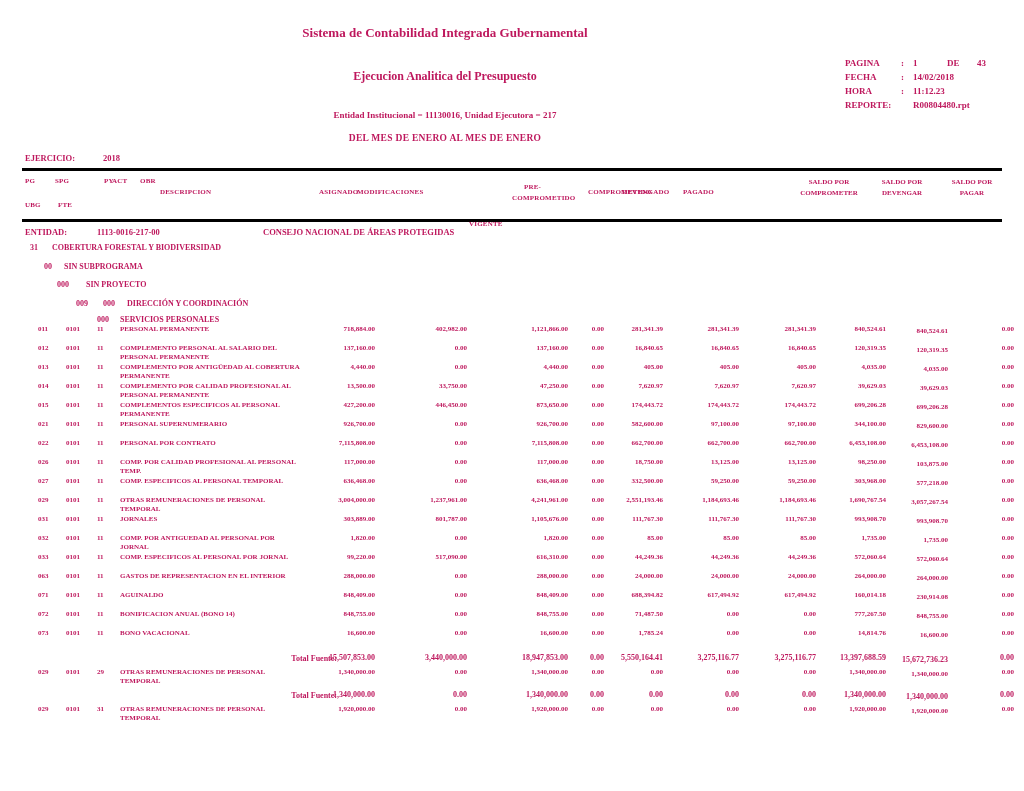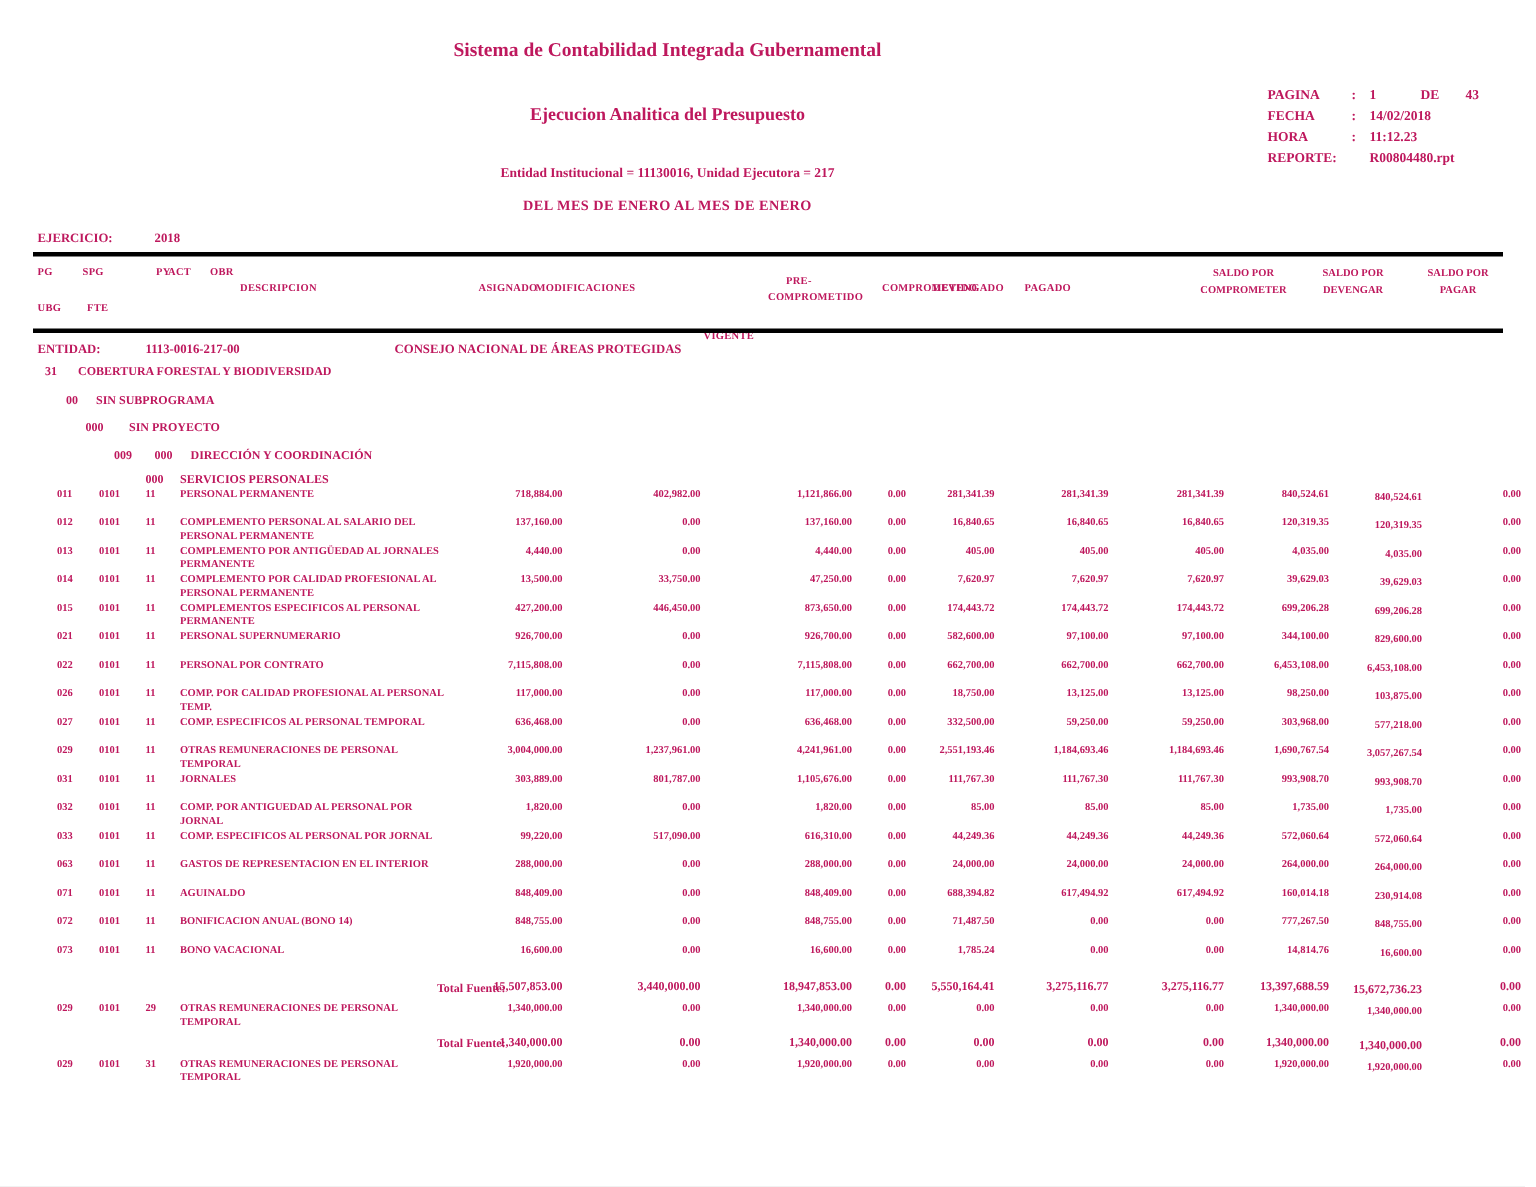--- a/index.html
+++ b/index.html
@@ -200,21 +200,21 @@
         <span class="cell ">16,840.65</span>
         <span class="cell ">16,840.65</span>
         <span class="cell ">120,319.35</span>
         <span class="cell v-sd">120,319.35</span>
         <span class="cell ">0.00</span>
       </div>
       <div class="row">
         <span class="cell c-code cc1">013</span>
         <span class="cell c-code cc2">0101</span>
         <span class="cell c-code cc3">11</span>
-        <span class="cell c-desc">COMPLEMENTO POR ANTIGÜEDAD AL JORNALES
+        <span class="cell c-desc">COMPLEMENTO POR ANTIGÜEDAD AL COBERTURA
 PERMANENTE</span>
         <span class="cell ">4,440.00</span>
         <span class="cell ">0.00</span>
         <span class="cell ">4,440.00</span>
         <span class="cell ">0.00</span>
         <span class="cell ">405.00</span>
         <span class="cell ">405.00</span>
         <span class="cell ">405.00</span>
         <span class="cell ">4,035.00</span>
         <span class="cell v-sd">4,035.00</span>

